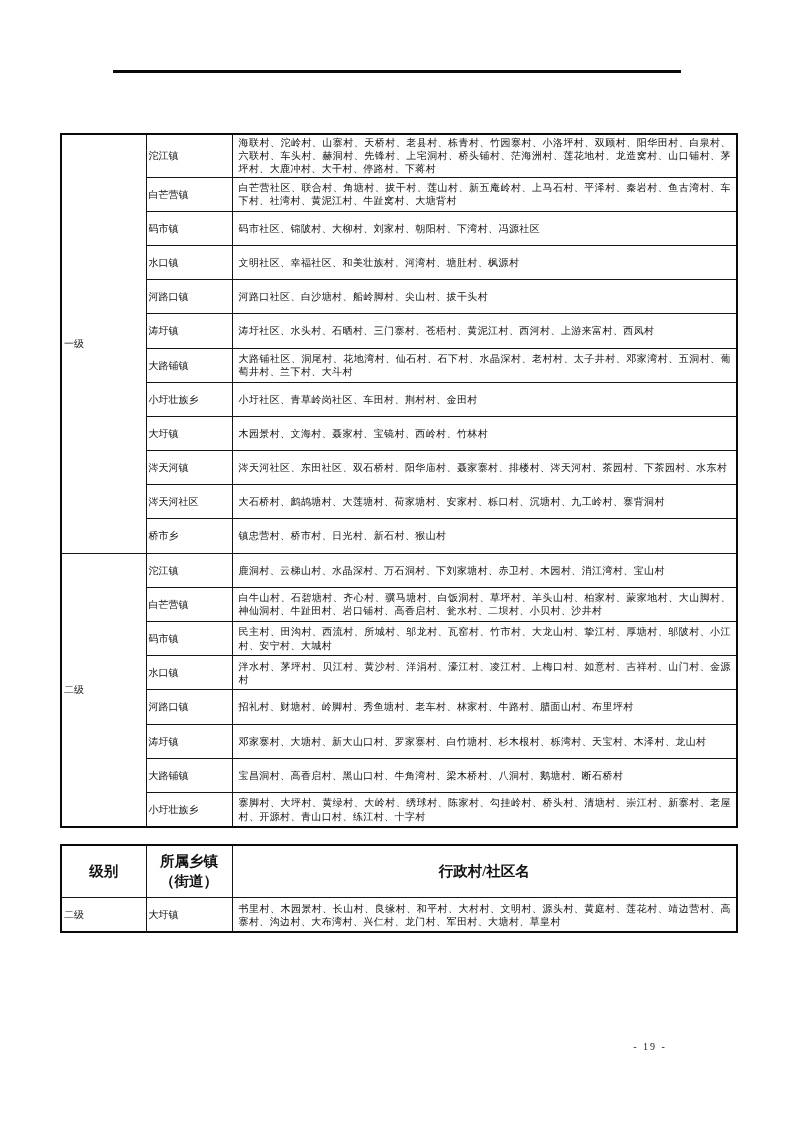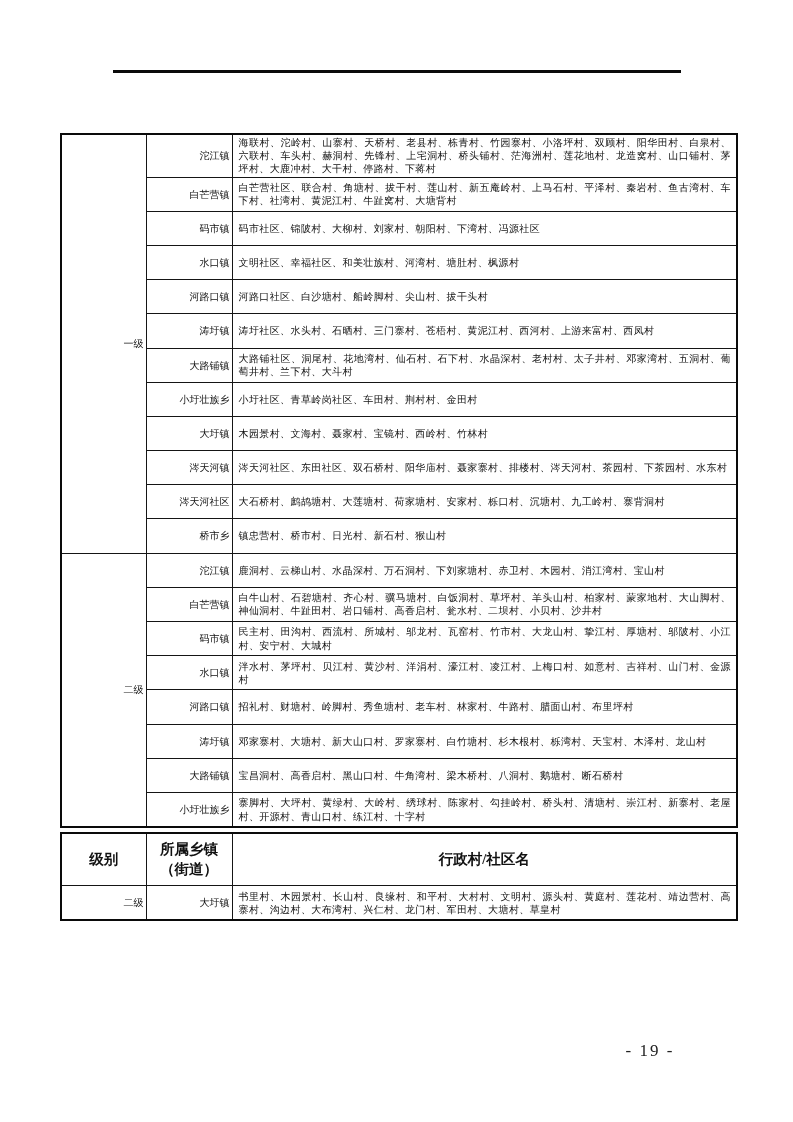--- a/index.html
+++ b/index.html
@@ -29,54 +29,54 @@
     top: 133px;
     width: 678px;
   }
   table {
     border-collapse: collapse;
     table-layout: fixed;
     width: 678px;
     border: 2px solid #0a0a0a;
   }
   table.continued {
-    margin-top: 4px;
+    margin-top: 16px;
   }
   col.c-level { width: 85px; }
   col.c-town  { width: 86px; }
   td, th {
     border: 1.4px solid #151515;
     font-size: 10px;
     line-height: 1.32;
     vertical-align: middle;
     overflow: hidden;
   }
   td.level-cell, td.town-cell {
-    text-align: right;
+    text-align: left;
     padding: 10px 2px;
   }
   td.villages-cell {
     text-align: justify;
     padding: 1px 5px 1px 6px;
     letter-spacing: 0.4px;
   }
   th {
     font-weight: bold;
     text-align: center;
     padding: 6px 2px;
     font-size: 14.5px;
     line-height: 1.35;
   }
   .page-number {
     position: absolute;
     left: 608px;
     top: 1041px;
     width: 84px;
     text-align: center;
-    font-size: 17px;
+    font-size: 10px;
     letter-spacing: 2px;
     color: #222222;
   }
 </style>
 </head>
 <body>
 
 <div class="top-rule"></div>
 
 <div class="table-wrap">

